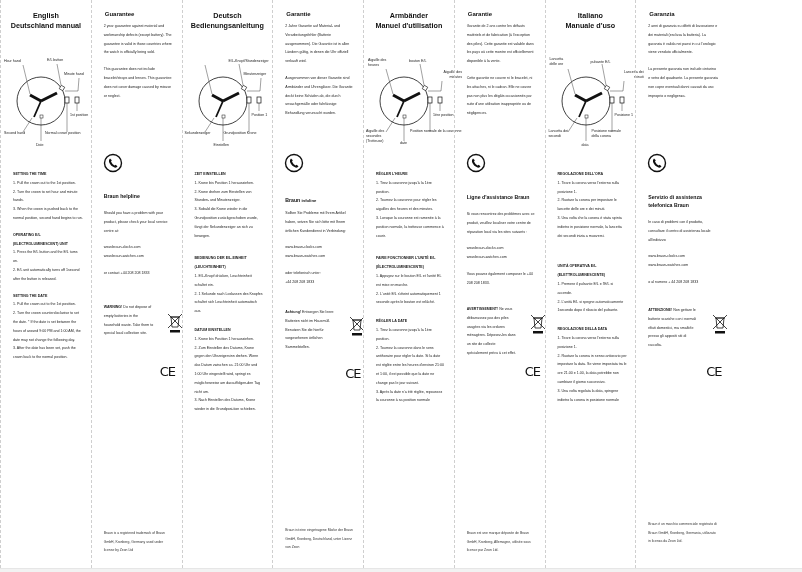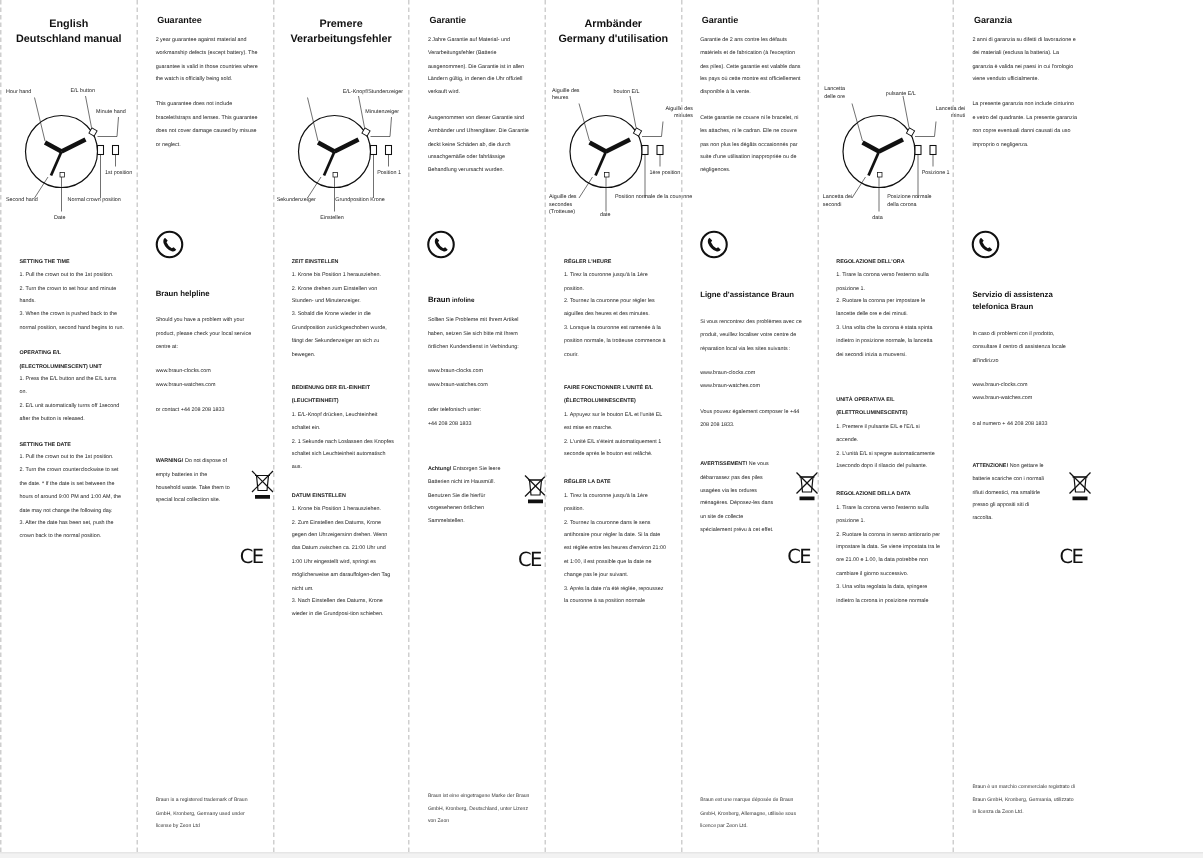--- a/index.html
+++ b/index.html
@@ -106,22 +106,22 @@
       <line x1="1" y1="1" x2="15" y2="15" stroke="#111" stroke-width="0.8"></line>
       <line x1="15" y1="1" x2="1" y2="15" stroke="#111" stroke-width="0.8"></line>
       <rect x="3" y="17" width="10" height="2.5" fill="#111"></rect>
     </svg>
     <div class="ce" style="left:68px;top:364px;">CE</div>
     <div class="foot" style="top:529px;">Braun is a registered trademark of Braun GmbH, Kronberg, Germany used under license by Zeon Ltd</div>
   </div>
 
   <div class="col dash">
     <div class="title">
-      <div>Premere</div>
-      <div>Verarbeitungsfehler</div>
+      <div>Deutsch</div>
+      <div>Bedienungsanleitung</div>
     </div>
     <div class="diag">
       <svg width="100" height="95" viewBox="0 0 100 95">
         <circle cx="40" cy="46" r="24" fill="none" stroke="#111" stroke-width="0.8"></circle>
         <line x1="40" y1="46" x2="29" y2="40" stroke="#111" stroke-width="3"></line>
         <line x1="40" y1="46" x2="56" y2="38" stroke="#111" stroke-width="3"></line>
         <line x1="40" y1="46" x2="33" y2="62" stroke="#111" stroke-width="1.8"></line>
         <rect x="59" y="31" width="4" height="4" fill="#fff" stroke="#111" stroke-width="0.6" transform="rotate(30 61 33)"></rect>
         <rect x="64" y="42" width="4" height="6" fill="#fff" stroke="#111" stroke-width="0.7"></rect>
         <rect x="74" y="42" width="4" height="6" fill="#fff" stroke="#111" stroke-width="0.7"></rect>
@@ -192,21 +192,21 @@
       <line x1="15" y1="1" x2="1" y2="15" stroke="#111" stroke-width="0.8"></line>
       <rect x="3" y="17" width="10" height="2.5" fill="#111"></rect>
     </svg>
     <div class="ce" style="left:72px;top:366px;">CE</div>
     <div class="foot" style="top:526px;">Braun ist eine eingetragene Marke der Braun GmbH, Kronberg, Deutschland, unter Lizenz von Zeon</div>
   </div>
 
   <div class="col dash">
     <div class="title">
       <div>Armbänder</div>
-      <div>Germany d'utilisation</div>
+      <div>Manuel d'utilisation</div>
     </div>
     <div class="diag">
       <svg width="100" height="95" viewBox="0 0 100 95">
         <circle cx="40" cy="46" r="24" fill="none" stroke="#111" stroke-width="0.8"></circle>
         <line x1="40" y1="46" x2="29" y2="40" stroke="#111" stroke-width="3"></line>
         <line x1="40" y1="46" x2="56" y2="38" stroke="#111" stroke-width="3"></line>
         <line x1="40" y1="46" x2="33" y2="62" stroke="#111" stroke-width="1.8"></line>
         <rect x="59" y="31" width="4" height="4" fill="#fff" stroke="#111" stroke-width="0.6" transform="rotate(30 61 33)"></rect>
         <rect x="64" y="42" width="4" height="6" fill="#fff" stroke="#111" stroke-width="0.7"></rect>
         <rect x="74" y="42" width="4" height="6" fill="#fff" stroke="#111" stroke-width="0.7"></rect>
@@ -273,20 +273,24 @@
       <line x1="3" y1="4" x2="13" y2="4" stroke="#111" stroke-width="0.8"></line>
       <line x1="1" y1="1" x2="15" y2="15" stroke="#111" stroke-width="0.8"></line>
       <line x1="15" y1="1" x2="1" y2="15" stroke="#111" stroke-width="0.8"></line>
       <rect x="3" y="17" width="10" height="2.5" fill="#111"></rect>
     </svg>
     <div class="ce" style="left:70px;top:364px;">CE</div>
     <div class="foot" style="top:529px;">Braun est une marque déposée de Braun GmbH, Kronberg, Allemagne, utilisée sous licence par Zeon Ltd.</div>
   </div>
 
   <div class="col dash">
+    <div class="title">
+      <div>Italiano</div>
+      <div>Manuale d'uso</div>
+    </div>
     <div class="diag">
       <svg width="100" height="95" viewBox="0 0 100 95">
         <circle cx="40" cy="46" r="24" fill="none" stroke="#111" stroke-width="0.8"></circle>
         <line x1="40" y1="46" x2="29" y2="40" stroke="#111" stroke-width="3"></line>
         <line x1="40" y1="46" x2="56" y2="38" stroke="#111" stroke-width="3"></line>
         <line x1="40" y1="46" x2="33" y2="62" stroke="#111" stroke-width="1.8"></line>
         <rect x="59" y="31" width="4" height="4" fill="#fff" stroke="#111" stroke-width="0.6" transform="rotate(30 61 33)"></rect>
         <rect x="64" y="42" width="4" height="6" fill="#fff" stroke="#111" stroke-width="0.7"></rect>
         <rect x="74" y="42" width="4" height="6" fill="#fff" stroke="#111" stroke-width="0.7"></rect>
         <rect x="39" y="60" width="3" height="3" fill="#fff" stroke="#111" stroke-width="0.5"></rect>

